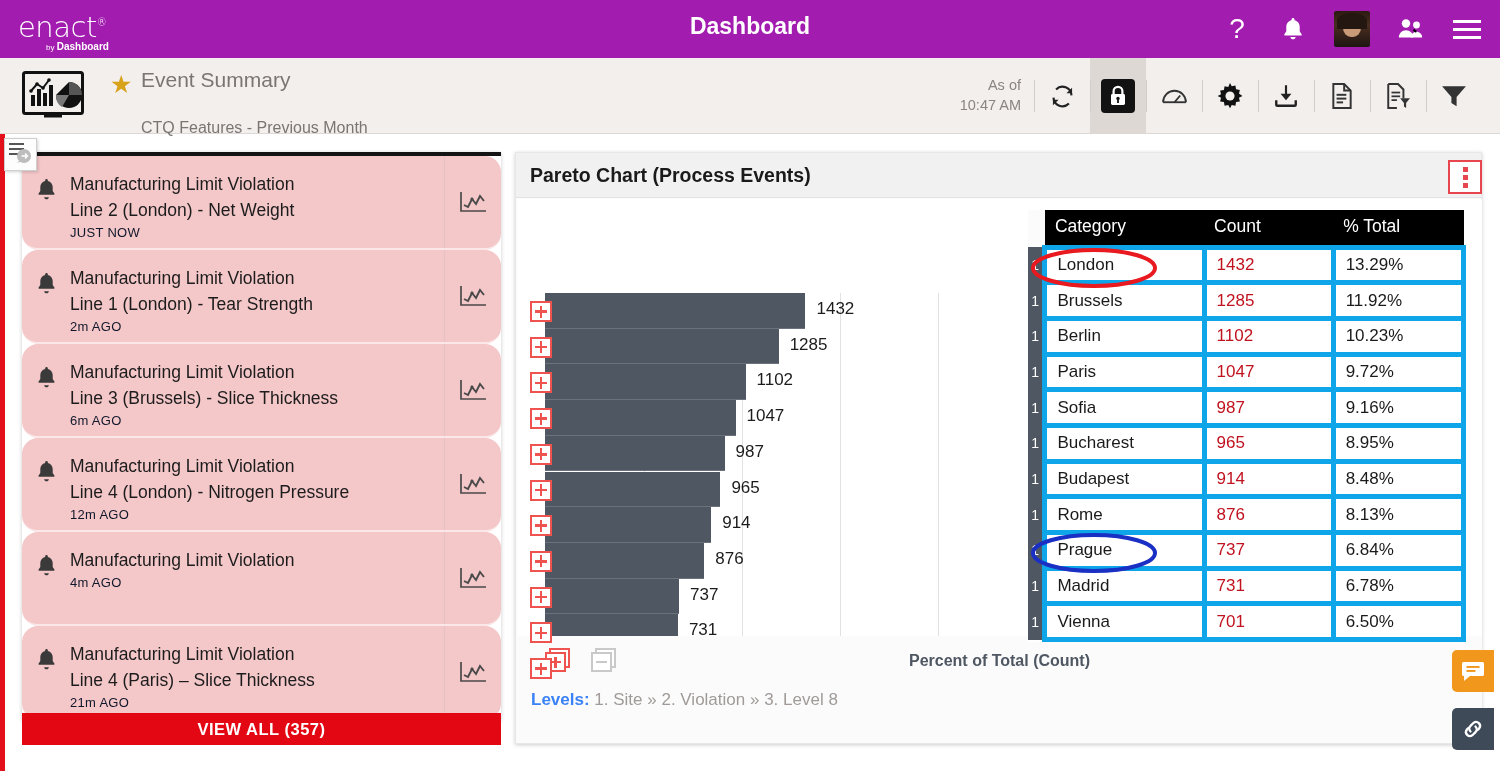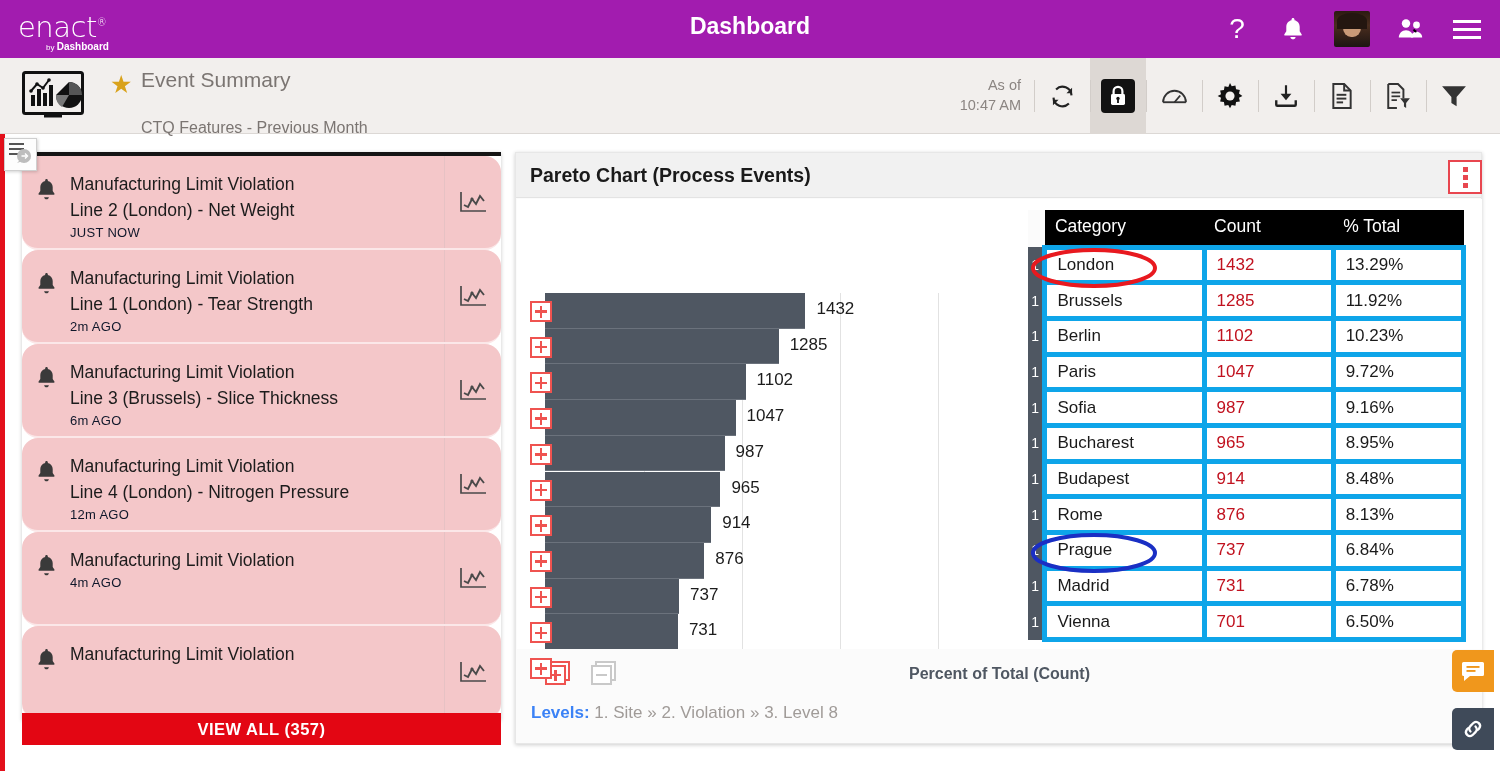--- a/index.html
+++ b/index.html
@@ -204,21 +204,21 @@
   }
   .cat-col { width: 160px; color: #1a1a1a; }
   .cnt-col { width: 130px; color: #c1121f; }
   .pct-col { width: 131px; color: #1a1a1a; }
   .ptable th.rank-head { background: #fbfbfb; border: none; width: 17px; padding: 0; }
 
   .annot-ellipse { position: absolute; z-index: 25; pointer-events: none; }
 
   
   .card-foot {
-    position: absolute; left: 1px; bottom: 2px; width: 965px; height: 92px;
+    position: absolute; left: 1px; bottom: 15px; width: 965px; height: 92px;
     background: #fbfbfb;
   }
   .exp-btn {
     position: absolute; left: 28px; top: 12px; width: 26px; height: 25px; cursor: pointer;
   }
   .exp-btn .back {
     position: absolute; left: 4px; top: 0; width: 21px; height: 20px;
     border: 2px solid #ef5350; background: #fff;
   }
   .exp-btn .front {
@@ -506,20 +506,22 @@
     </div>
     <div class="alert-row">
       <div class="alert-bell">
         <svg width="21" height="23" viewBox="0 0 21 23">
           <path fill="#3a3a3a" d="M10.5 1c-.75 0-1.35.6-1.35 1.35v.6C6.2 3.6 4.3 6 4.3 8.9v4l-1.7 2.7c-.35.55 0 1.25.7 1.25h14.4c.7 0 1.05-.7.7-1.25l-1.7-2.7v-4c0-2.9-1.9-5.3-4.85-5.95v-.6C11.85 1.6 11.25 1 10.5 1z"></path>
           <path fill="#3a3a3a" d="M10.5 21.2c1.25 0 2.25-.9 2.35-2.05H8.15c.1 1.15 1.1 2.05 2.35 2.05z"></path>
         </svg>
       </div>
       <div class="alert-text">
         <div class="alert-title">Manufacturing Limit Violation</div>
+        <div class="alert-sub">Line 4 (Paris) – Slice Thickness</div>
+        <div class="alert-time">21m AGO</div>
       </div>
       <div class="alert-chart">
         <svg width="28" height="24" viewBox="0 0 28 24">
           <polyline points="2,2 2,21 27,21" fill="none" stroke="#4a4a4a" stroke-width="1.7"></polyline>
           <polyline points="5,15 9,17 13,9 17,14 21,6 25,11" fill="none" stroke="#4a4a4a" stroke-width="1.9"></polyline>
           <circle cx="13" cy="9" r="1.6" fill="#4a4a4a"></circle>
         </svg>
       </div>
     </div>
   </div>

